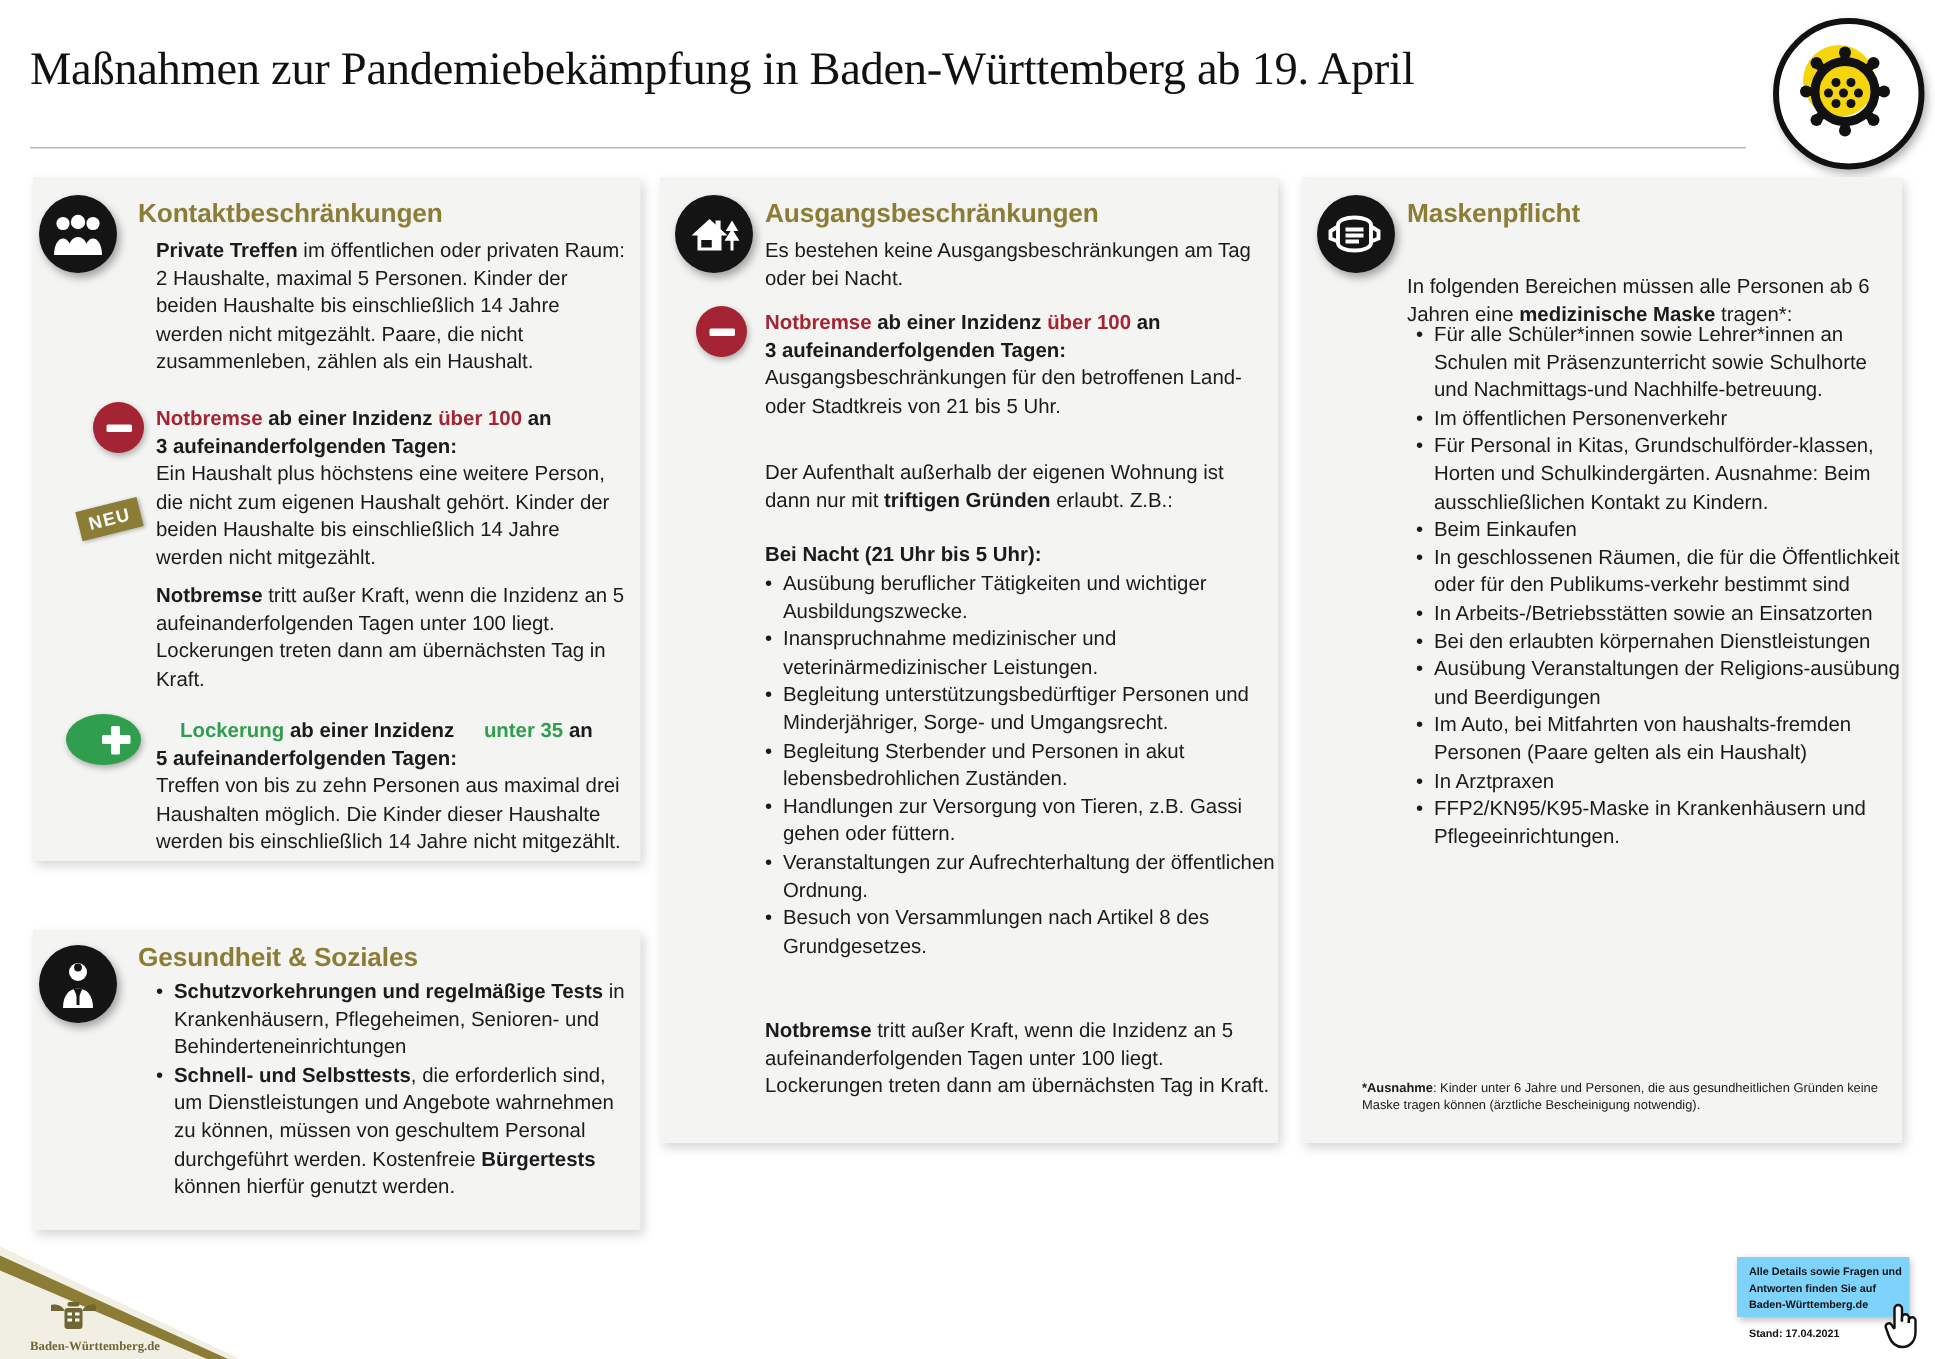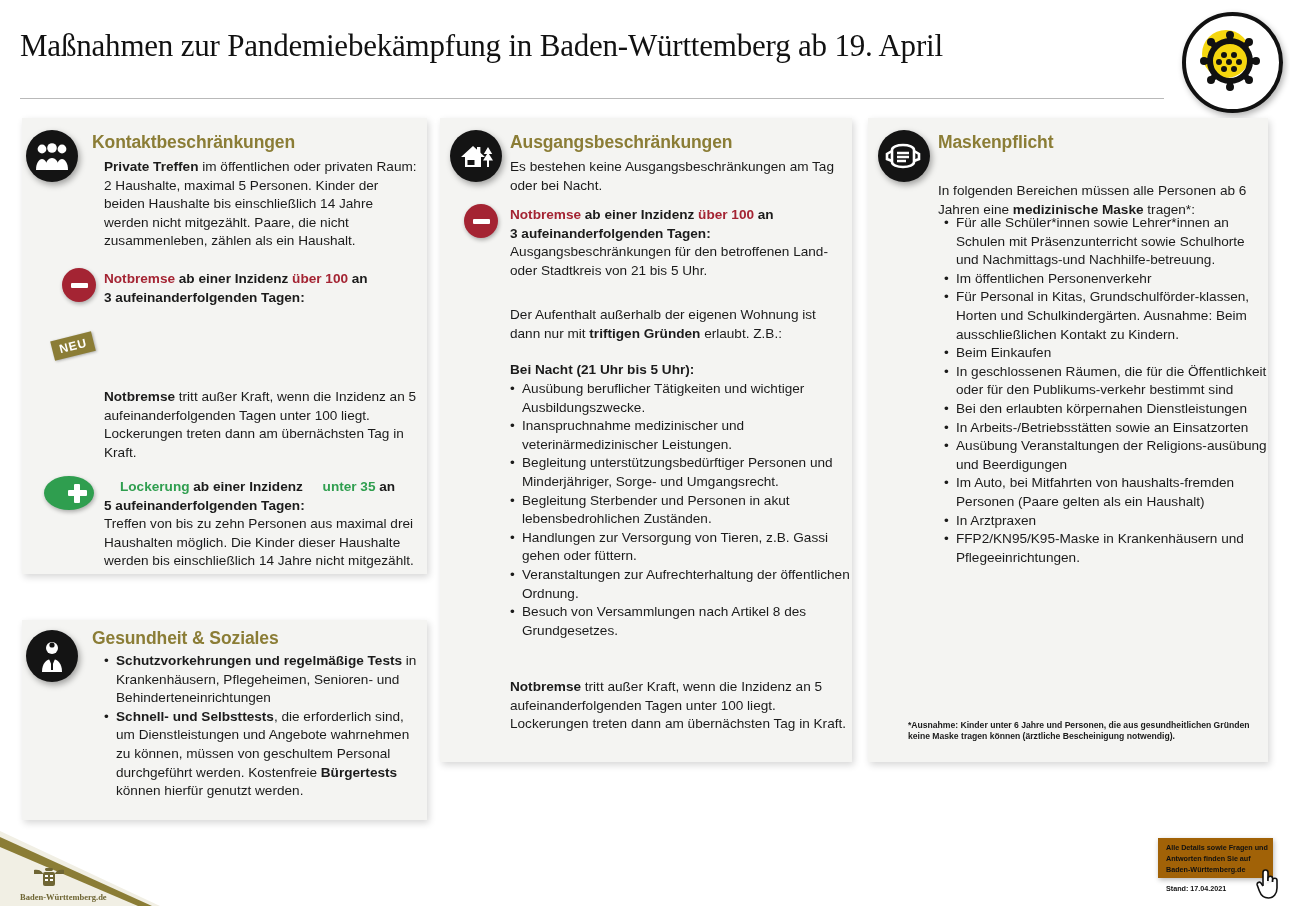--- a/index.html
+++ b/index.html
@@ -99,36 +99,36 @@
   }
   ul.bul li:before{
     content:"\2022";position:absolute;left:0;top:0;
   }
   .small{
     font-size:10px;line-height:13px;
   }
   .tiny{
     font-size:8.6px;line-height:11.4px;font-weight:700;
   }
-  .tiny span.n{font-weight:700;}
+  .tiny span.n{font-weight:400;}
 
   
   .footer-wedge{
     position:absolute;left:0;bottom:0;width:240px;height:85px;overflow:hidden;
   }
   .footer-logo-text{
     position:absolute;left:20px;bottom:4px;
     font-family:"Liberation Serif","DejaVu Serif",serif;
     font-size:8.5px;font-weight:700;color:#6f6634;white-space:nowrap;
   }
   .footer-crest{position:absolute;left:32px;bottom:17px;}
 
   .info-box{
     position:absolute;left:1158px;top:838px;width:115px;height:40px;
-    background:#a16207;
+    background:#7dd3fc;
     box-shadow:1px 2px 5px rgba(0,0,0,.28);
   }
   .info-box .ln{
     position:absolute;left:8px;font-size:7.2px;font-weight:700;color:#111;white-space:nowrap;
   }
   .info-stand{
     position:absolute;left:1166px;top:884px;font-size:7.2px;font-weight:700;color:#111;white-space:nowrap;
   }
   .cursor-hand{position:absolute;left:1254px;top:866px;}
 </style>
@@ -197,20 +197,21 @@
 
   <div class="mini-circle red" style="left:40px;top:150px;">
     <span class="bar"></span>
   </div>
 
   <div class="neu-badge" style="left:30px;top:218px;">NEU</div>
 
   <div class="txt" style="left:82px;top:152px;width:316px;">
     <span class="red">Notbremse</span><b> ab einer Inzidenz </b><span class="red">über 100</span><b> an</b><br>
     <b>3 aufeinanderfolgenden Tagen:</b><br>
+    <span>Ein Haushalt plus höchstens eine weitere Person, die nicht zum eigenen Haushalt gehört. Kinder der beiden Haushalte bis einschließlich 14 Jahre werden nicht mitgezählt.</span>
   </div>
 
   <div class="txt" style="left:82px;top:270px;width:320px;">
     <b>Notbremse</b><span> tritt außer Kraft, wenn die Inzidenz an 5 aufeinanderfolgenden Tagen unter 100 liegt. Lockerungen treten dann am übernächsten Tag in Kraft.</span>
   </div>
 
   <div class="mini-circle green" style="left:22px;top:358px;">
     <span class="plus-v"></span>
     <span class="plus-h"></span>
   </div>
@@ -317,22 +318,22 @@
     <span>In folgenden Bereichen müssen alle Personen ab 6 Jahren eine </span><b>medizinische Maske</b><span> tragen*:</span>
   </div>
 
   <div class="txt" style="left:76px;top:96px;width:325px;">
     <ul class="bul">
       <li>Für alle Schüler*innen sowie Lehrer*innen an Schulen mit Präsenzunterricht sowie Schulhorte und Nachmittags-und Nachhilfe-betreuung.</li>
       <li>Im öffentlichen Personenverkehr</li>
       <li>Für Personal in Kitas, Grundschulförder-klassen, Horten und Schulkindergärten. Ausnahme: Beim ausschließlichen Kontakt zu Kindern.</li>
       <li>Beim Einkaufen</li>
       <li>In geschlossenen Räumen, die für die Öffentlichkeit oder für den Publikums-verkehr bestimmt sind</li>
+      <li>In Arbeits-/Betriebsstätten sowie an Einsatzorten</li>
       <li>Bei den erlaubten körpernahen Dienstleistungen</li>
-      <li>In Arbeits-/Betriebsstätten sowie an Einsatzorten</li>
       <li>Ausübung Veranstaltungen der Religions-ausübung und Beerdigungen</li>
       <li>Im Auto, bei Mitfahrten von haushalts-fremden Personen (Paare gelten als ein Haushalt)</li>
       <li>In Arztpraxen</li>
       <li>FFP2/KN95/K95-Maske in Krankenhäusern und Pflegeeinrichtungen.</li>
     </ul>
   </div>
 
 
   <div class="txt tiny" style="left:40px;top:602px;width:350px;">
     <b>*Ausnahme</b><span class="n">: Kinder unter 6 Jahre und Personen, die aus gesundheitlichen Gründen keine Maske tragen können (ärztliche Bescheinigung notwendig).</span>

